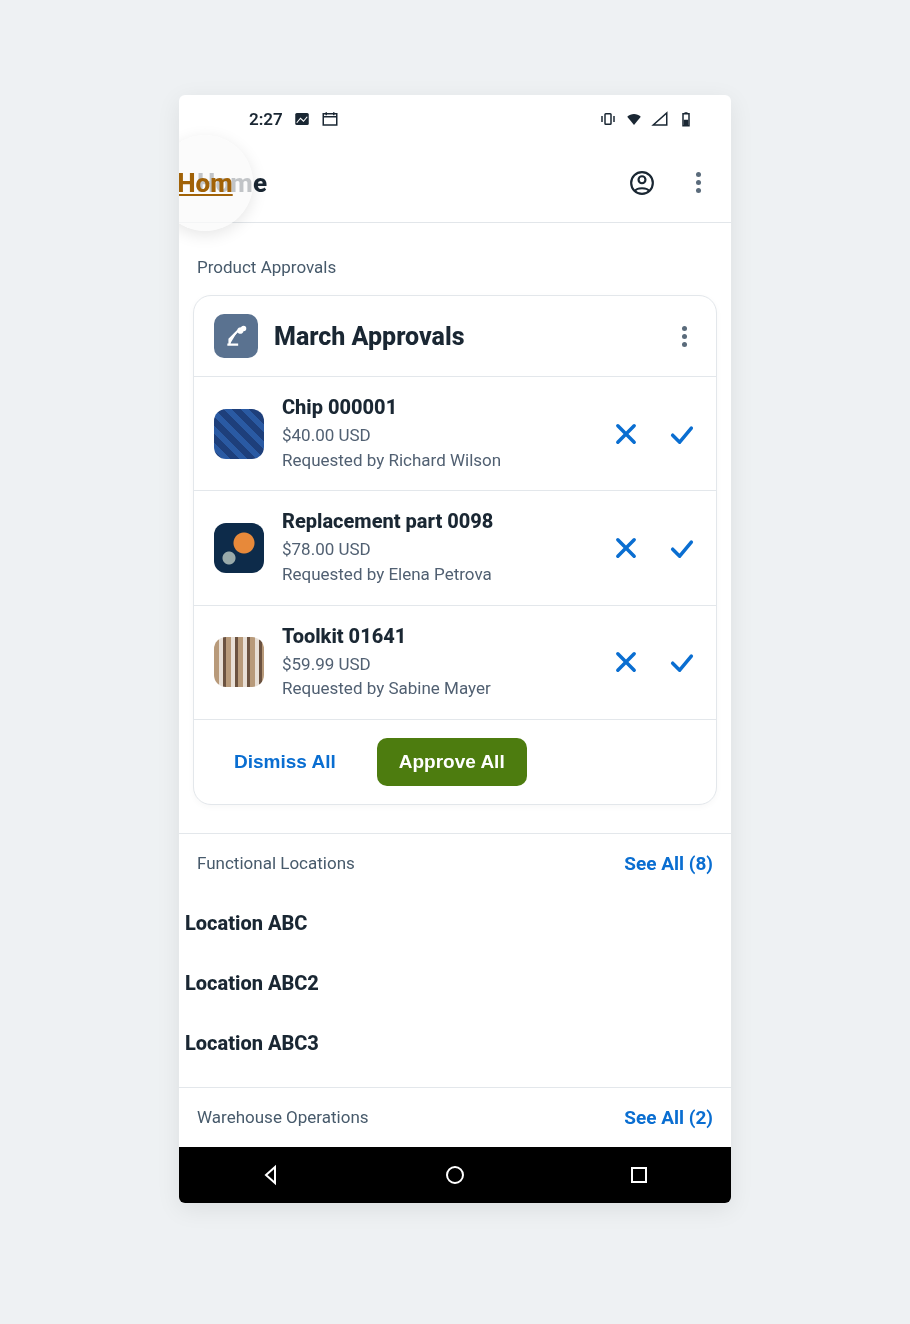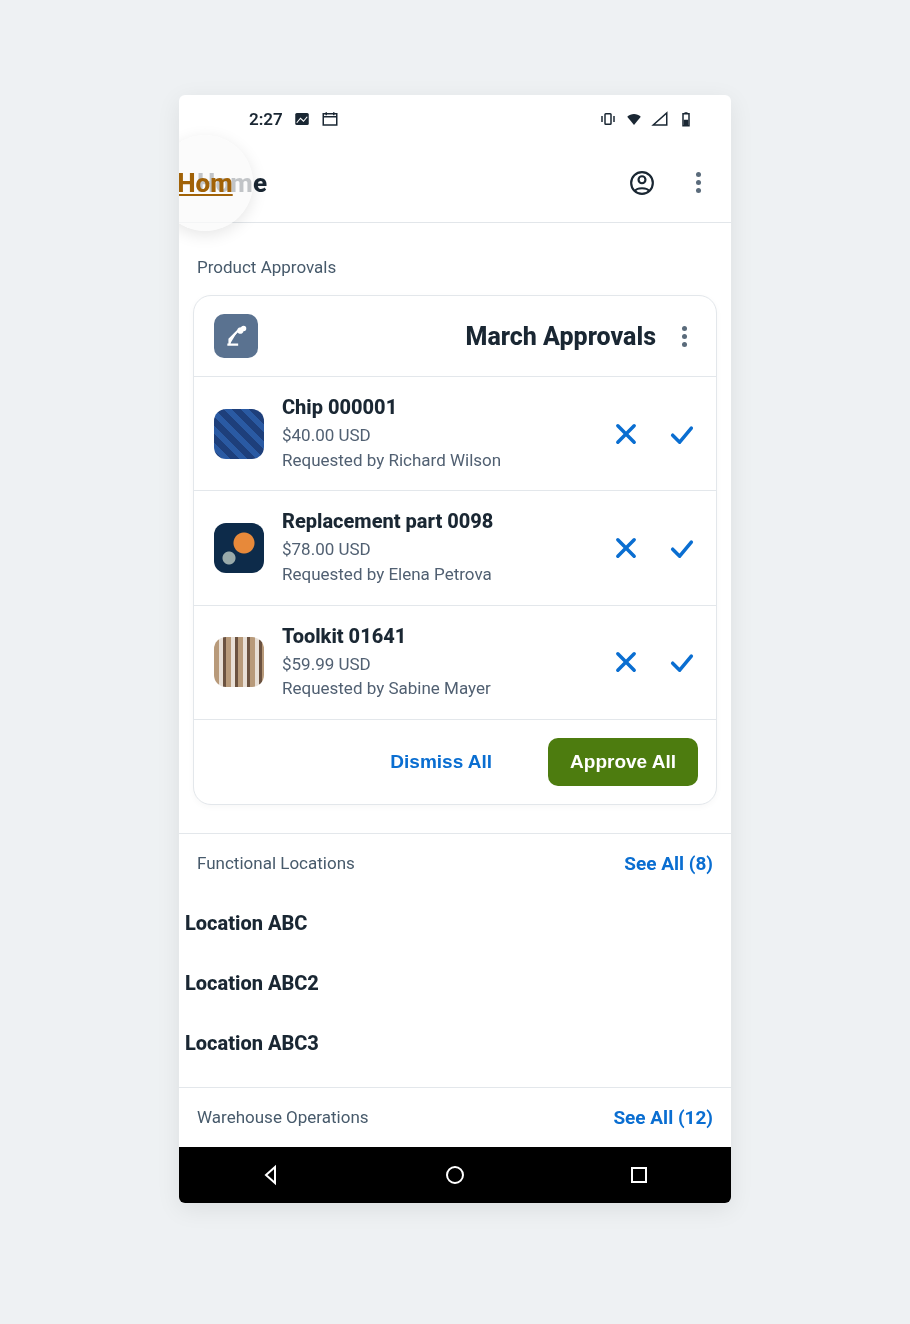--- a/index.html
+++ b/index.html
@@ -92,21 +92,20 @@
     overflow:hidden;
     box-shadow: 0 2px 6px rgba(0,0,0,0.03);
     background:#fff;
   }
   .card-header {
     display:flex;
     align-items:center;
     gap:16px;
     padding:18px 20px;
     border-bottom:1px solid #e3e7eb;
-    text-align:right;
   }
   .card-hicon {
     width:44px;height:44px;border-radius:10px;
     background:#5a7290;
     display:flex;align-items:center;justify-content:center;
   }
   .card-hicon svg { width:26px;height:26px; fill:#fff; stroke:#fff; }
   .card-title { font-size:25px; font-weight:800; color:#1a2733; flex:1; }
   .card-menu { width:24px;height:24px; display:flex;align-items:center;justify-content:center;cursor:pointer;}
   .dot3 { display:flex; flex-direction:column; gap:3px;}
@@ -132,21 +131,21 @@
       repeating-linear-gradient(90deg,#b89a7a 0 5px,#e8dfd6 5px 9px,#6b5240 9px 12px);
   }
   .row-text { flex:1; min-width:0; }
   .row-title { font-size:20px; font-weight:800; color:#1a2733; margin-bottom:4px;}
   .row-sub  { font-size:17px; color:#516072; line-height:1.45; }
   .row-actions { display:flex; align-items:center; gap:28px; }
   .act { cursor:pointer; display:flex; }
   .act svg { width:28px;height:28px; }
 
   .card-footer {
-    display:flex; justify-content:flex-end; gap:34px; padding:18px 18px;
+    display:flex; gap:19px; padding:18px 18px;
   }
   .btn {
     font-size:19px; font-weight:800; border-radius:10px; padding:13px 22px;
     cursor:pointer; border:none;
   }
   .btn.ghost { background:transparent; color:#0a6ed1; }
   .btn.primary { background:#4d7c0f; color:#fff; }
 
   
   .divider { height:1px; background:#e3e7eb; margin-top:28px; }
@@ -335,21 +334,21 @@
     <div class="loc-list">
       <div class="loc-item">Location ABC</div>
       <div class="loc-item">Location ABC2</div>
       <div class="loc-item">Location ABC3</div>
     </div>
 
     <div class="divider" style="margin-top:4px;"></div>
 
     <div class="section-hdr row" style="">
       <span>Warehouse Operations</span>
-      <span class="see-all">See All (12)</span>
+      <span class="see-all">See All (2)</span>
     </div>
 
   </div>
 
   <div class="nav-bar">
     <div class="nav-btn">
       <svg viewBox="0 0 24 24">
           <path d="M16 4 L7 12 L16 20 Z" fill="none"></path>
         </svg>
     </div>

